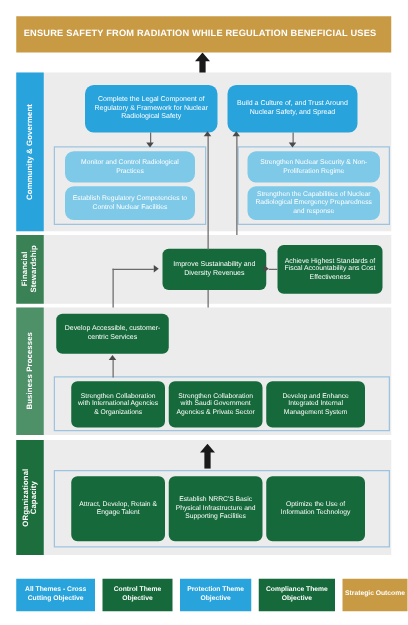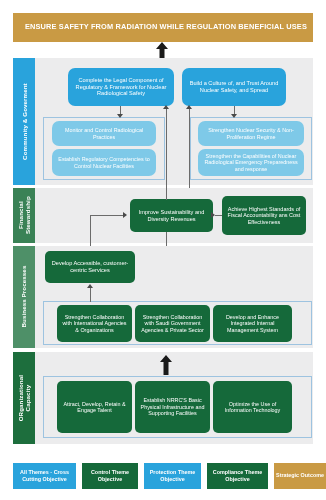--- a/index.html
+++ b/index.html
@@ -10,21 +10,21 @@
     font-family:"Liberation Sans", sans-serif;
     overflow:hidden;
     position:relative;
   }
   #board{position:absolute;left:0;top:0;width:326px;height:500px;}
 
   
   .banner{
     position:absolute;left:13px;top:13px;width:300px;height:29px;
     background:#c99a44;
-    display:flex;align-items:center;justify-content:flex-end;
+    display:flex;align-items:center;justify-content:flex-start;
     box-sizing:border-box;padding:0 6px;
   }
   .banner span{
     color:#ffffff;font-size:7.4px;font-weight:bold;letter-spacing:.15px;
     text-align:center;line-height:1.15;white-space:nowrap;
   }
 
   
   .row{position:absolute;background:#ececed;}
   .row-label{

